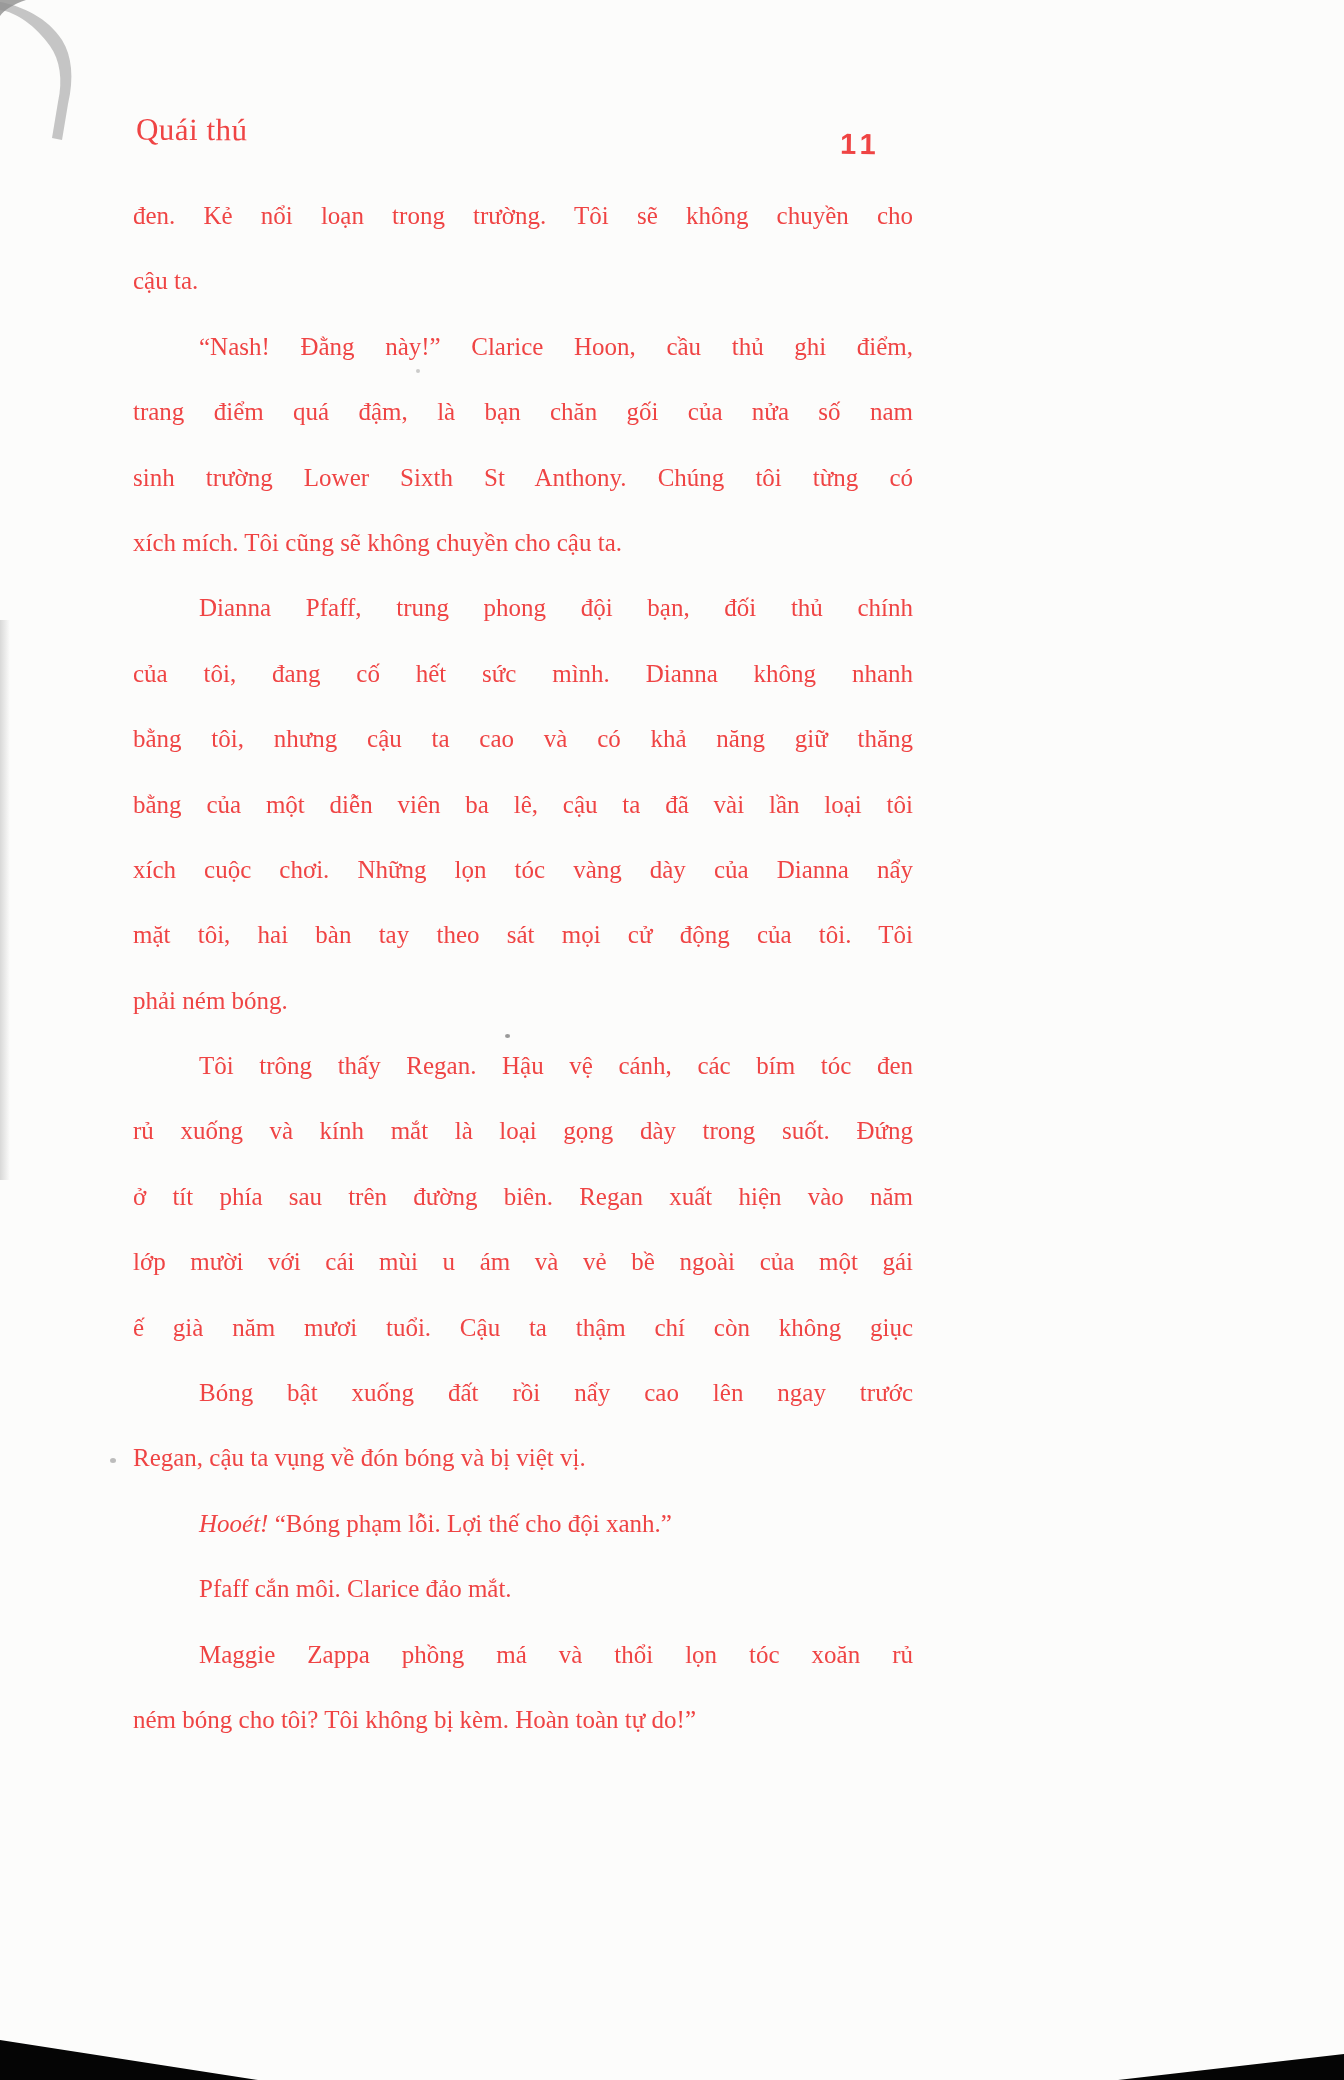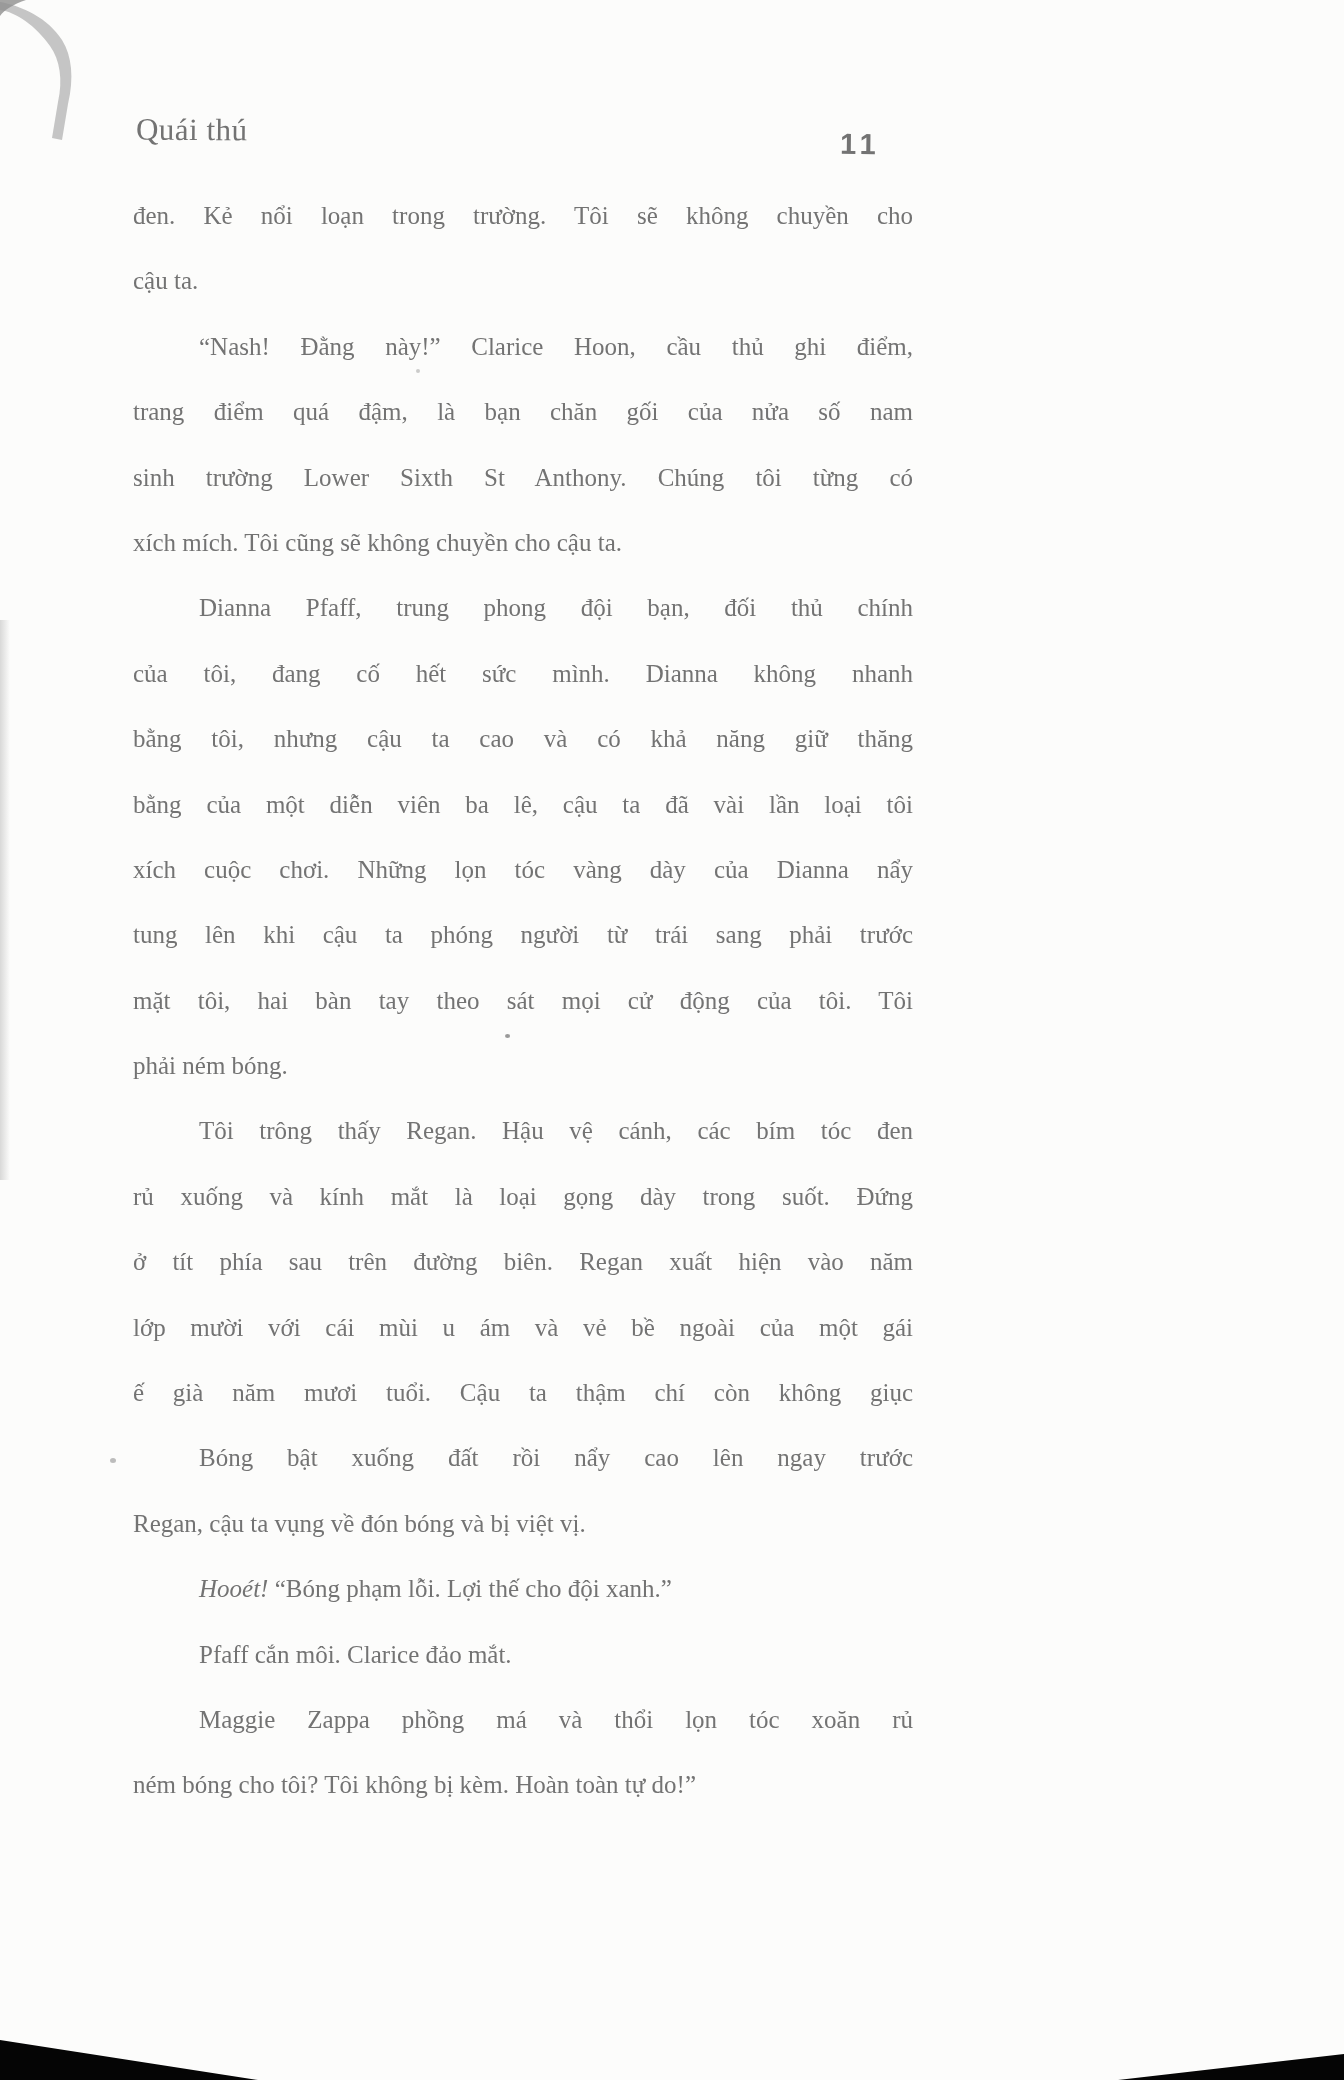--- a/index.html
+++ b/index.html
@@ -3,21 +3,21 @@
 <meta charset="utf-8">
 <style>
   html, body { margin: 0; padding: 0; background: #ffffff; }
   #page {
     position: relative;
     width: 1344px;
     height: 2080px;
     background: #fcfcfb;
     overflow: hidden;
     font-family: "Liberation Serif", "DejaVu Serif", serif;
-    color: #737373;
+    color: #ef4444;
   }
   
   #running-title {
     position: absolute;
     left: 136px;
     top: 112px;
     font-size: 31px;
     letter-spacing: 0.5px;
     transform: rotate(0.4deg);
   }
@@ -106,21 +106,20 @@
       <div class="line">cậu ta.</div>
       <div class="line just indent">“Nash! Đằng này!” Clarice Hoon, cầu thủ ghi điểm,</div>
       <div class="line just">trang điểm quá đậm, là bạn chăn gối của nửa số nam</div>
       <div class="line just">sinh trường Lower Sixth St Anthony. Chúng tôi từng có</div>
       <div class="line">xích mích. Tôi cũng sẽ không chuyền cho cậu ta.</div>
       <div class="line just indent">Dianna Pfaff, trung phong đội bạn, đối thủ chính</div>
       <div class="line just">của tôi, đang cố hết sức mình. Dianna không nhanh</div>
       <div class="line just">bằng tôi, nhưng cậu ta cao và có khả năng giữ thăng</div>
       <div class="line just">bằng của một diễn viên ba lê, cậu ta đã vài lần loại tôi</div>
       <div class="line just">xích cuộc chơi. Những lọn tóc vàng dày của Dianna nẩy</div>
-      <div class="line just">tung lên khi cậu ta phóng người từ trái sang phải trước</div>
       <div class="line just">mặt tôi, hai bàn tay theo sát mọi cử động của tôi. Tôi</div>
       <div class="line">phải ném bóng.</div>
       <div class="line just indent">Tôi trông thấy Regan. Hậu vệ cánh, các bím tóc đen</div>
       <div class="line just">rủ xuống và kính mắt là loại gọng dày trong suốt. Đứng</div>
       <div class="line just">ở tít phía sau trên đường biên. Regan xuất hiện vào năm</div>
       <div class="line just">lớp mười với cái mùi u ám và vẻ bề ngoài của một gái</div>
       <div class="line just">ế già năm mươi tuổi. Cậu ta thậm chí còn không giục</div>
       <div class="line just indent">Bóng bật xuống đất rồi nẩy cao lên ngay trước</div>
       <div class="line">Regan, cậu ta vụng về đón bóng và bị việt vị.</div>
       <div class="line indent"><span class="it">Hooét!</span><span> “Bóng phạm lỗi. Lợi thế cho đội xanh.”</span></div>

